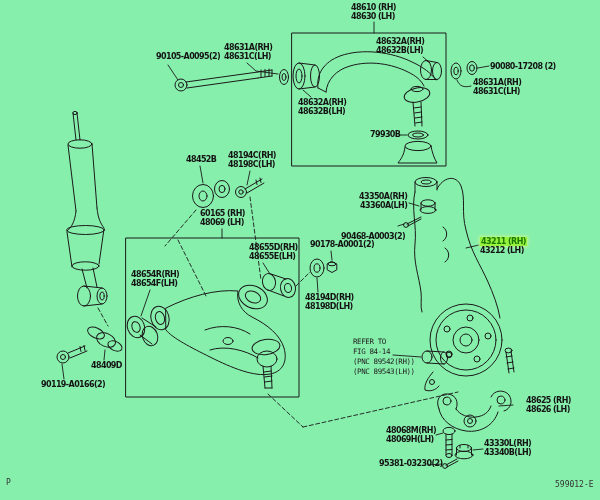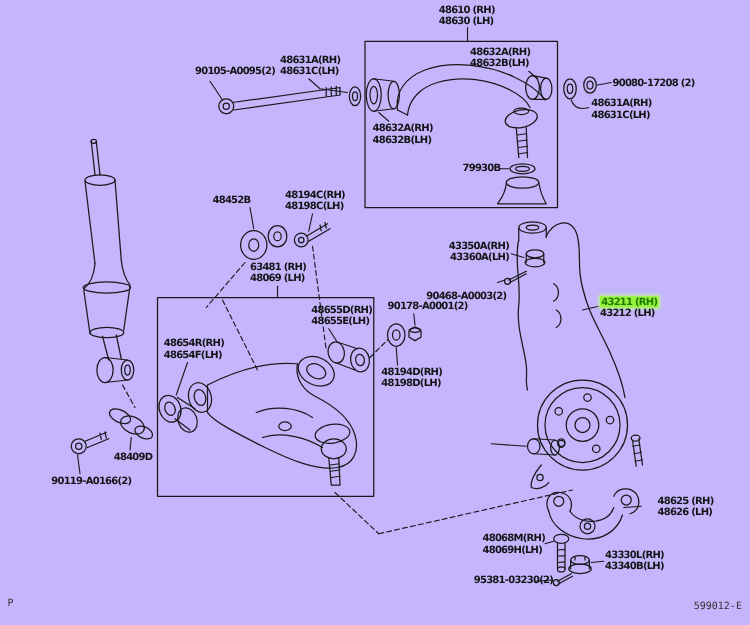--- a/index.html
+++ b/index.html
@@ -1,16 +1,16 @@
 <!DOCTYPE html>
 <html><head>
 <meta charset="utf-8">
 <style>
   html,body{margin:0;padding:0;background:#fff;}
-  .stage{position:relative;width:600px;height:500px;background:#c4b5fd;overflow:hidden;
+  .stage{position:relative;width:600px;height:500px;background:#86efac;overflow:hidden;
          font-family:"DejaVu Sans",sans-serif;}
   svg{position:absolute;left:0;top:0;}
   .lbl{position:absolute;font-family:"DejaVu Sans",sans-serif;font-size:8px;font-weight:bold;
        letter-spacing:-0.6px;line-height:9px;color:#141414;white-space:nowrap;}
   .lbl span{display:block;}
   .hl{background:#97f23d;color:#1b7a00;box-shadow:0 0 3px 1px #c2f78d;padding:0 1px;}
   .note{position:absolute;font-family:"DejaVu Sans Mono",monospace;font-size:7.5px;
         letter-spacing:-0.4px;line-height:10px;color:#222;white-space:nowrap;}
   .note span{display:block;}
   .code{position:absolute;font-family:"DejaVu Sans Mono",monospace;font-size:8px;color:#333;
@@ -288,31 +288,31 @@
 
   <div class="lbl" style="left:341px;top:220px;margin-top:12px;">
     <span>90468-A0003(2)</span>
   </div>
 
   <div class="lbl" style="left:480px;top:237px;">
     <span class="hl">43211 (RH)</span>
     <span>43212 (LH)</span>
   </div>
 
-  <div class="lbl" style="left:170px;top:155px;">
+  <div class="lbl" style="left:186px;top:155px;">
     <span>48452B</span>
   </div>
 
   <div class="lbl" style="left:228px;top:151px;">
     <span>48194C(RH)</span>
     <span>48198C(LH)</span>
   </div>
 
   <div class="lbl" style="left:200px;top:209px;">
-    <span>63481 (RH)</span>
+    <span>60165 (RH)</span>
     <span>48069 (LH)</span>
   </div>
 
   <div class="lbl" style="left:131px;top:270px;">
     <span>48654R(RH)</span>
     <span>48654F(LH)</span>
   </div>
 
   <div class="lbl" style="left:249px;top:243px;">
     <span>48655D(RH)</span>
@@ -329,20 +329,26 @@
   </div>
 
   <div class="lbl" style="left:91px;top:361px;">
     <span>48409D</span>
   </div>
 
   <div class="lbl" style="left:41px;top:380px;text-align:center;">
     <span>90119-A0166(2)</span>
   </div>
 
+  <div class="note" style="left:353px;top:337px;">
+    <span>REFER TO</span>
+    <span>FIG 84-14</span>
+    <span>(PNC 89542(RH))</span>
+    <span>(PNC 89543(LH))</span>
+  </div>
 
   <div class="lbl" style="left:514px;top:396px;margin-left:12px;">
     <span>48625 (RH)</span>
     <span>48626 (LH)</span>
   </div>
 
   <div class="lbl" style="left:386px;top:426px;">
     <span>48068M(RH)</span>
     <span>48069H(LH)</span>
   </div>

